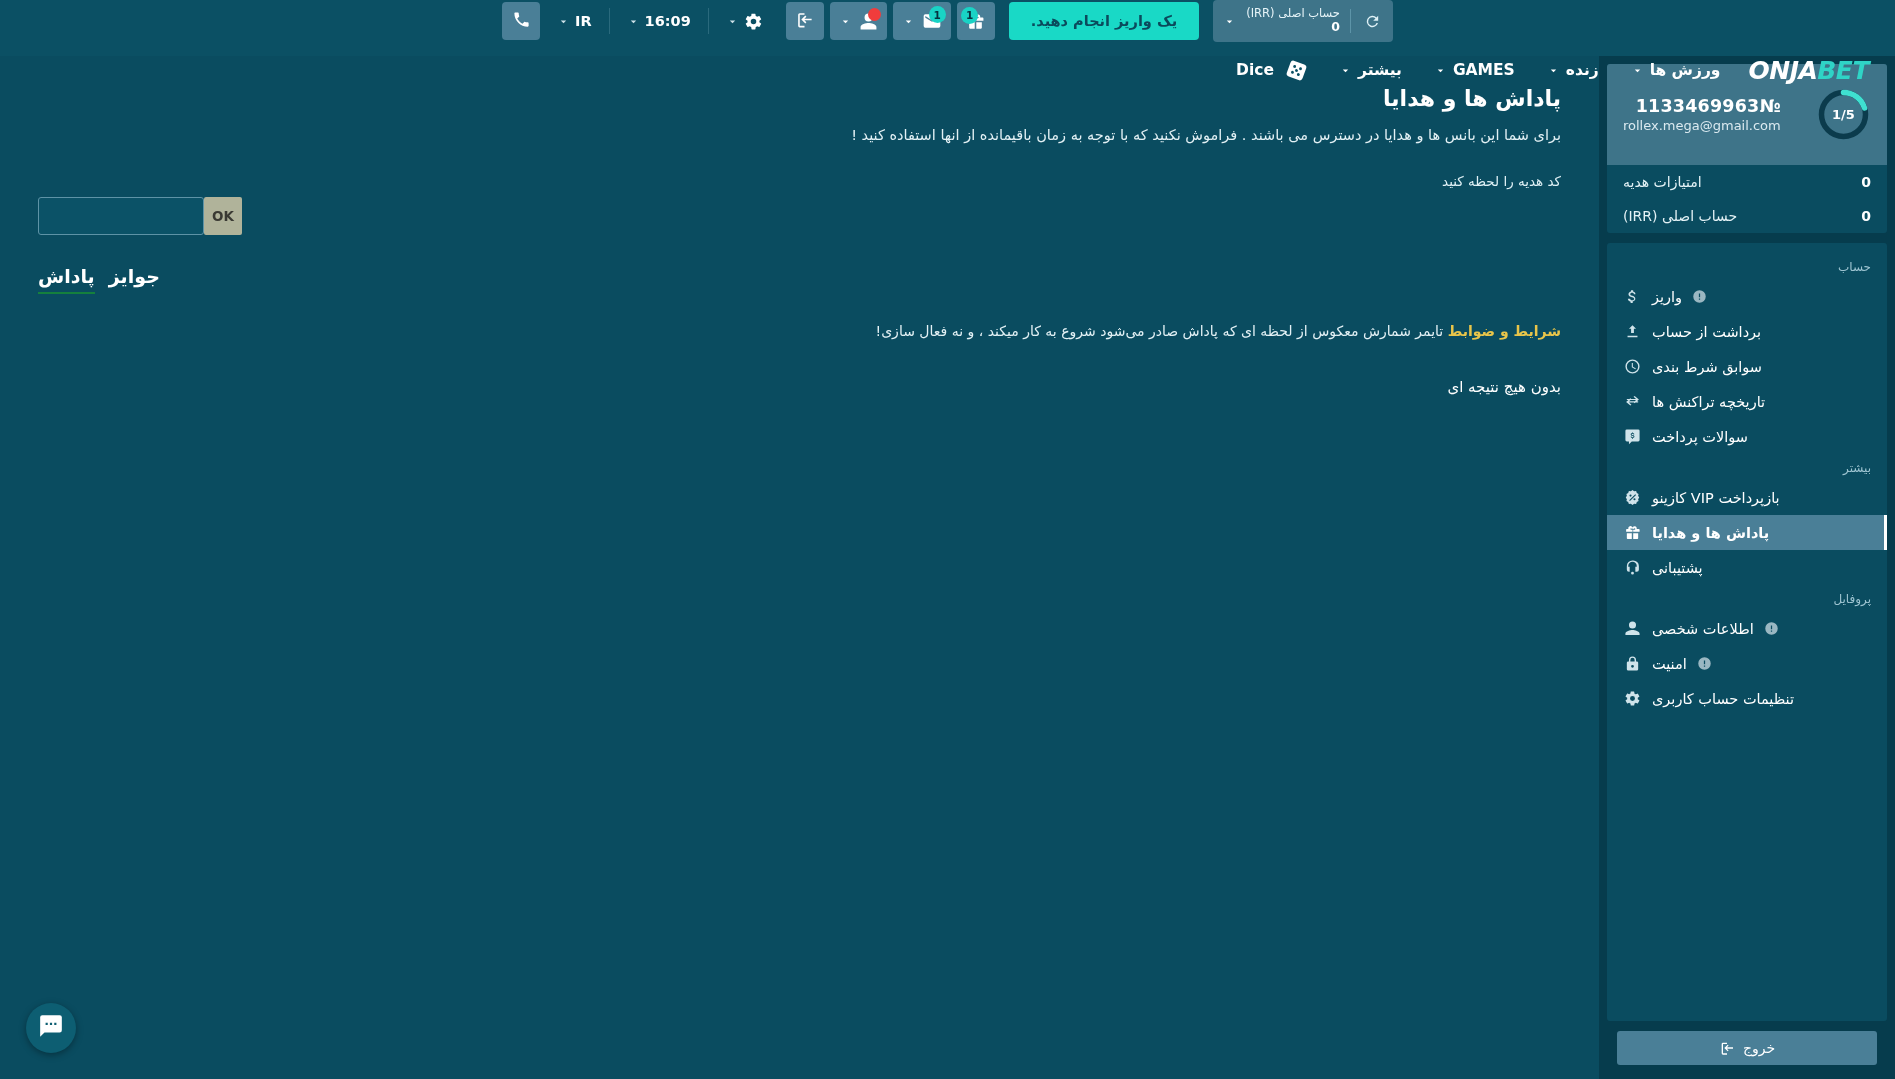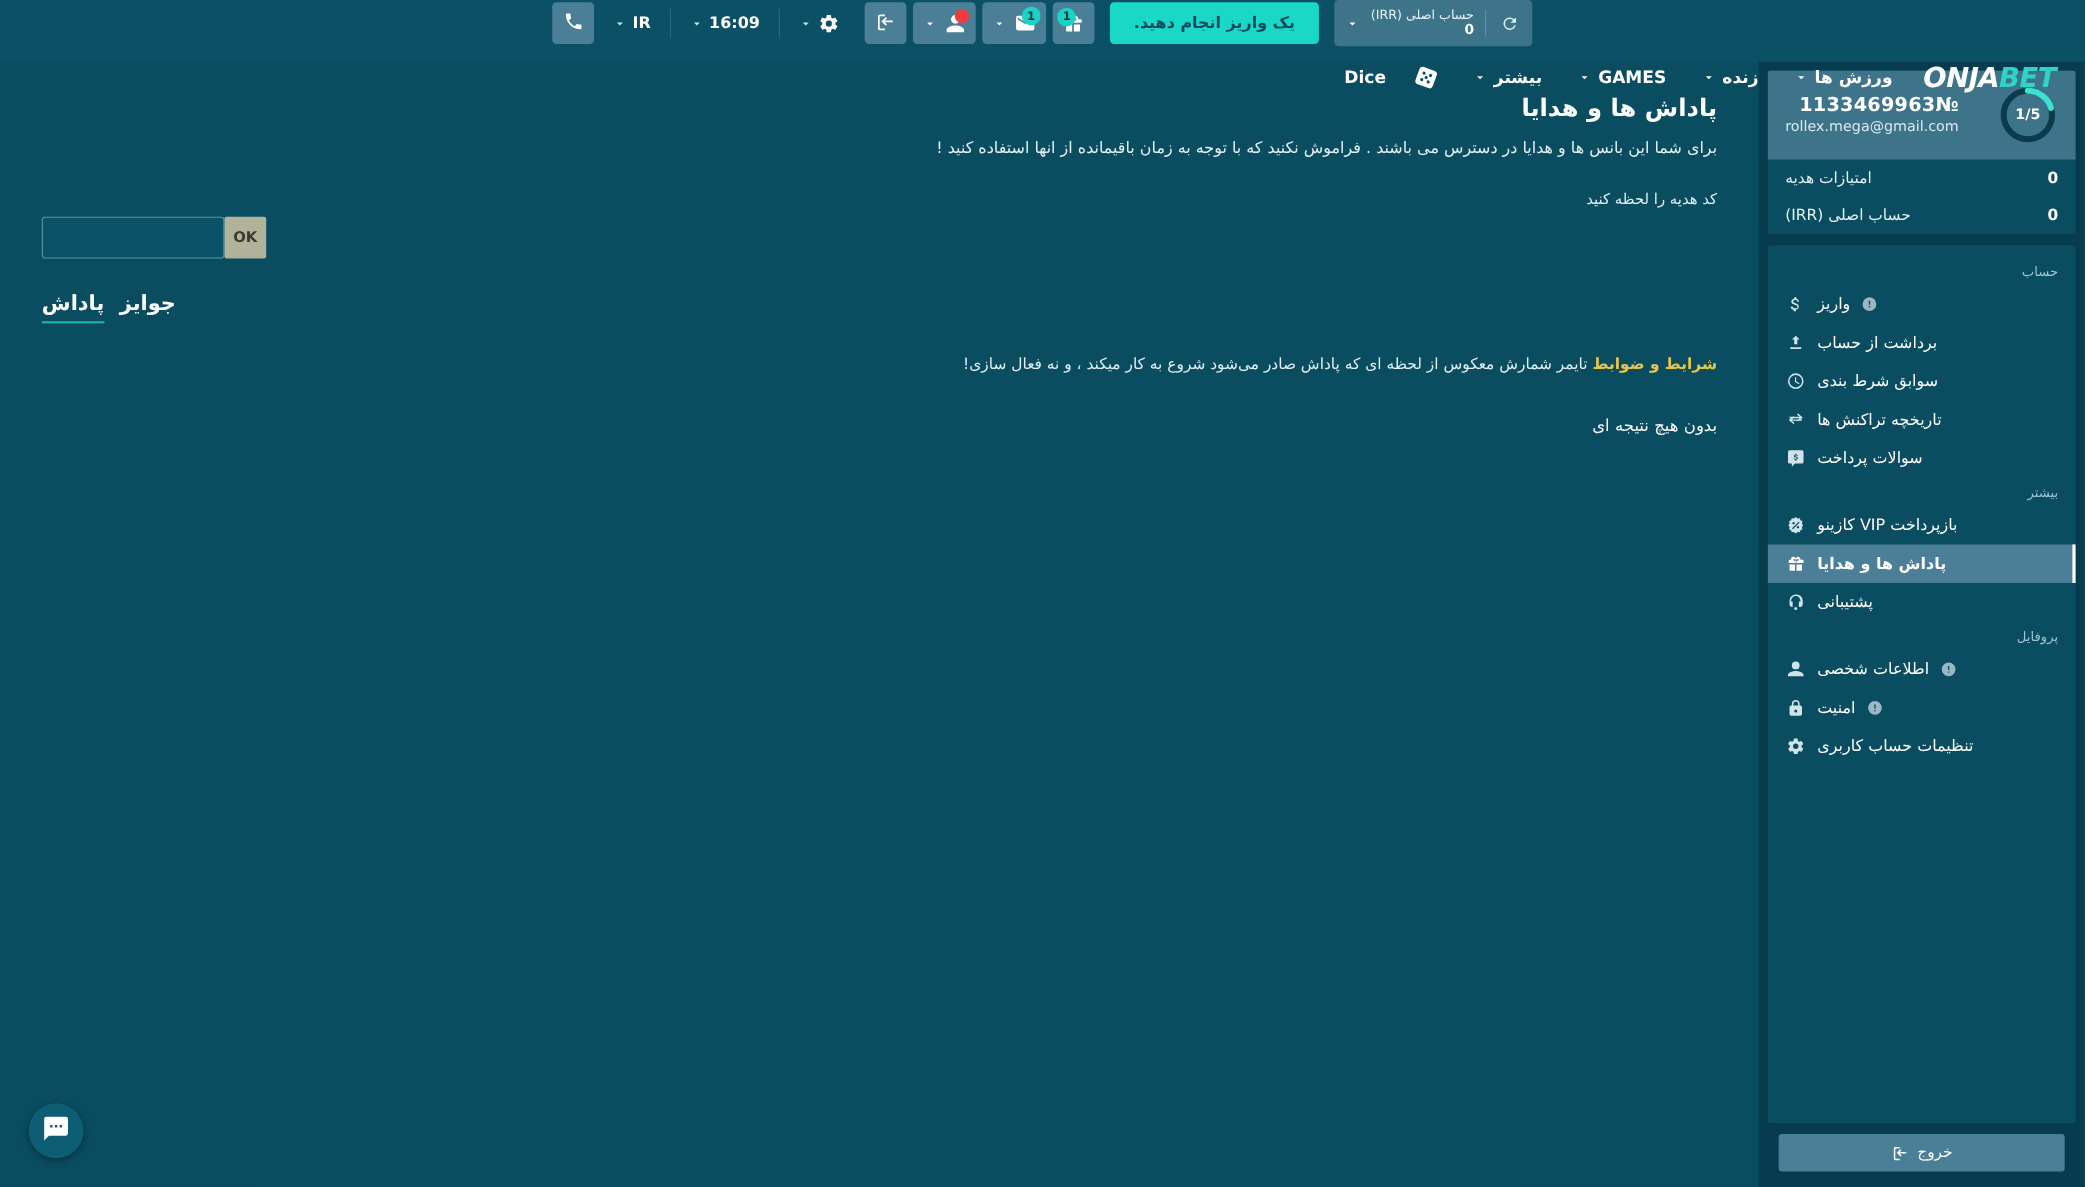--- a/index.html
+++ b/index.html
@@ -93,21 +93,21 @@
   .balance-name { color: #e6f4f8; font-size: 11.5px; }
   .balance-amt { color: #ffffff; font-size: 12.5px; font-weight: bold; }
   .bal-sep { width: 1px; height: 24px; background: #5d94a8; }
 
   .nav-link {
     display: flex; align-items: center; gap: 6px;
     color: #fff; font-size: 15.5px; font-weight: bold;
     padding: 0 16px; height: 56px; cursor: pointer;
     white-space: nowrap;
   }
-  .dice-item { display: flex; align-items: center; gap: 24px; padding: 0 14px; cursor: pointer; }
+  .dice-item { display: flex; align-items: center; gap: 10px; padding: 0 14px; cursor: pointer; }
   .dice-item .lbl { color: #fff; font-size: 15.5px; font-weight: bold; }
 
   .logo {
     font-size: 25px; font-weight: 900; font-style: italic;
     letter-spacing: -0.5px; padding: 0 16px 0 12px;
     cursor: pointer; white-space: nowrap;
     font-family: "DejaVu Sans", "Liberation Sans", sans-serif;
   }
   .logo .a { color: #ffffff; }
   .logo .b { color: #2fd4c6; }
@@ -157,21 +157,21 @@
   }
 
   .tabs-row {
     display: flex; flex-direction: row-reverse; justify-content: flex-start;
     gap: 14px; margin-bottom: 26px;
   }
   .tab {
     color: #ffffff; font-size: 19px; font-weight: bold;
     padding-bottom: 5px; cursor: pointer;
   }
-  .tab.active { border-bottom: 2px solid #14b8a6; }
+  .tab.active { border-bottom: 2px solid #15803d; }
   .tab.inactive { color: #ffffff; }
 
   .notice {
     color: #e3f1f5; font-size: 14px; text-align: right;
     line-height: 1.6; margin-bottom: 36px;
   }
   .notice a { color: #e8c54a; font-weight: bold; text-decoration: none; cursor: pointer; }
 
   .empty-msg {
     color: #ffffff; font-size: 15px; text-align: right;
@@ -191,21 +191,21 @@
     background: #0a4c60;
     border-radius: 3px;
     margin-bottom: 10px;
     overflow: hidden;
     flex: none;
   }
   .acct-top {
     background: #3e7489;
     display: flex; flex-direction: row-reverse;
     align-items: center; justify-content: space-between;
-    padding: 13px 16px;
+    padding: 23px 16px;
   }
   .acct-txt { text-align: right; }
   .acct-id { color: #fff; font-size: 17.5px; font-weight: bold; letter-spacing: 0.2px; }
   .acct-mail { color: #dbeaf0; font-size: 13px; margin-top: 2px; }
   .ring-wrap { position: relative; width: 55px; height: 55px; flex: none; }
   .ring-wrap svg { width: 55px; height: 55px; transform: rotate(-90deg); }
   .ring-txt {
     position: absolute; inset: 0;
     display: flex; align-items: center; justify-content: center;
     color: #fff; font-size: 13px; font-weight: bold;

